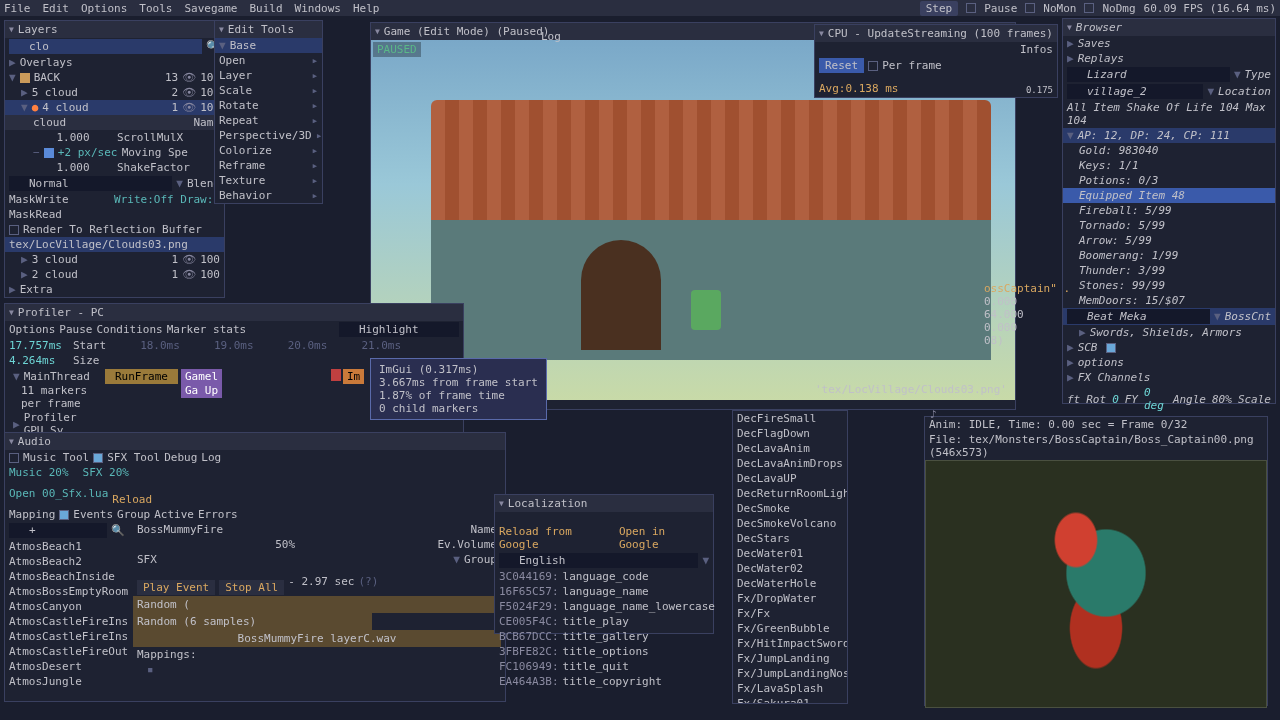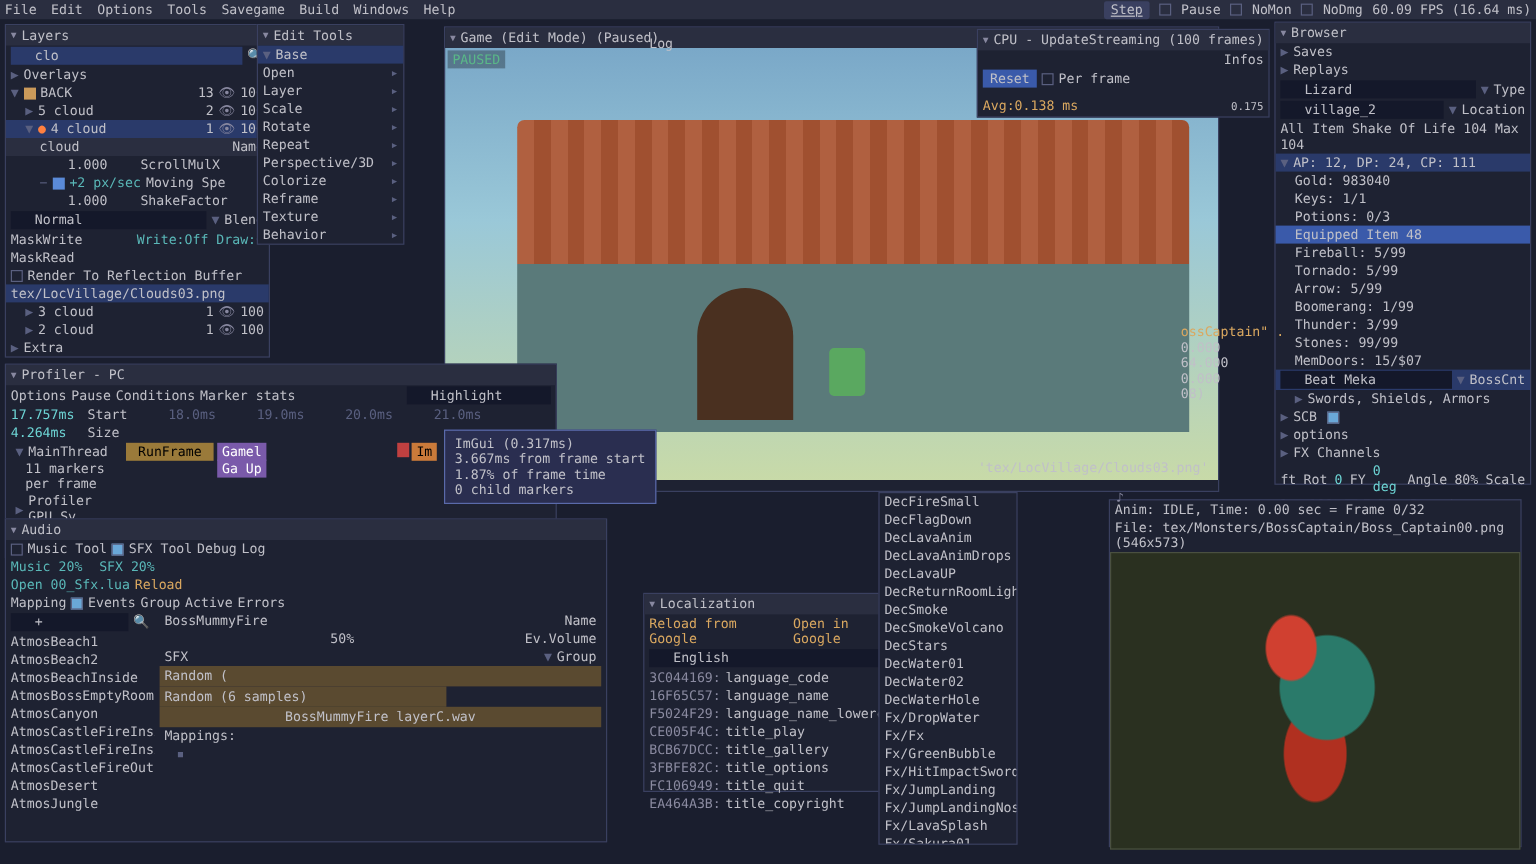--- a/index.html
+++ b/index.html
@@ -1,41 +1,41 @@
 <!DOCTYPE html>
 <html><head>
 <meta charset="utf-8">
 <style>
 * { margin: 0; padding: 0; box-sizing: border-box; font-family: monospace; font-size: 11px; }
 body { background: #1a1e2e; color: #c0c0c8; width: 1280px; height: 720px; overflow: hidden; position: relative; }
 .menubar { background: #2a2e40; height: 16px; display: flex; align-items: center; padding: 0 4px; gap: 12px; }
 .menubar-left { display: flex; gap: 12px; }
 .menubar-right { margin-left: auto; display: flex; gap: 8px; align-items: center; }
 .menu-item { color: #c0c0c8; cursor: pointer; }
-.menu-btn { background: #3a4060; padding: 1px 6px; border-radius: 2px; cursor: pointer; text-decoration: underline; }
+.menu-btn { background: #3a4060; padding: 1px 6px; border-radius: 2px; cursor: pointer; }
 .panel { position: absolute; background: #1e2232; border: 1px solid #3a4060; }
 .panel-header { background: #2a2e40; padding: 2px 4px; display: flex; align-items: center; gap: 4px; cursor: pointer; }
 .panel-header::before { content: "▼"; font-size: 8px; color: #8888a0; }
 .tree-item { padding: 1px 4px; display: flex; align-items: center; gap: 4px; }
 .tree-child { padding-left: 16px; }
 .tree-child2 { padding-left: 28px; }
 .row { display: flex; gap: 4px; padding: 1px 4px; align-items: center; }
 .input-box { background: #14182a; padding: 1px 20px; flex: 1; }
 .btn { background: #2a2e40; padding: 1px 6px; cursor: pointer; }
 .highlight-yellow { background: #9a7a3a; color: #000; }
 .highlight-purple { background: #7a5aaa; color: #fff; }
 .highlight-orange { background: #ca7a3a; color: #000; }
 .highlight-blue { background: #3a5aaa; }
 .highlight-darkblue { background: #2a3a6a; }
 .highlight-cyan { color: #6dd4d4; }
 .highlight-brown { background: #5a4a30; }
 .tooltip-box { position: absolute; background: #2a2e50; border: 1px solid #5a6aaa; padding: 4px 8px; z-index: 100; }
 .game-view { background: linear-gradient(180deg, #7aa8c8 0%, #9ac8d8 40%, #c8daa8 100%); }
 .teal-text { color: #5ab8b8; }
-.orange-text { color: #daa860; }
+.orange-text { color: #daa860; margin-top: 12px; }
 .chk { width: 10px; height: 10px; border: 1px solid #5a6080; display: inline-block; }
 .chk.on { background: #6aa8d8; }
 .eye { color: #8888a0; }
 .sep { color: #5a6080; }
 .list-item { padding: 1px 4px; cursor: pointer; }
 .sprite-view { background: #2a3020; border: 1px solid #4a5040; display: flex; align-items: center; justify-content: center; }
 .sprite-placeholder { width: 200px; height: 220px; background: radial-gradient(ellipse at 40% 30%, #d04030 12%, transparent 13%), radial-gradient(ellipse at 55% 45%, #2a7a6a 25%, transparent 26%), radial-gradient(ellipse at 50% 70%, #b03020 18%, transparent 19%); border-radius: 8px; }
 .building { position: absolute; }
 </style>
 </head>
@@ -149,21 +149,21 @@
       <span style="margin-left:auto">1</span>
       <span class="eye">👁</span>
       <span>100</span>
     </div>
   <div class="tree-item">
       <span class="sep">▶</span>
       <span>Extra</span>
     </div>
 </div>
 
-<div class="panel" style="left:214px; top:20px; width:123px;">
+<div class="panel" style="left:214px; top:20px; width:109px;">
   <div class="panel-header">
       <span>Edit Tools</span>
     </div>
   <div class="tree-item highlight-darkblue">
       <span class="sep">▼</span>
       <span>Base</span>
     </div>
   <div id="et-items">
       <div class="tree-item">
         <span>Open</span>
@@ -235,21 +235,21 @@
     </div>
   <div class="row">
       <span class="btn highlight-blue">Reset</span>
       <span class="chk"></span>
       <span>Per frame</span>
     </div>
   <span style="position:absolute;left:4px;bottom:2px" class="orange-text">Avg:0.138 ms</span>
   <span style="position:absolute;right:4px;bottom:2px;font-size:9px">0.175</span>
 </div>
 
-<div class="panel" style="left:1062px; top:18px; width:214px; height:386px;">
+<div class="panel" style="left:1062px; top:18px; width:214px; height:386px;font-style:italic;">
   <div class="panel-header">
       <span>Browser</span>
     </div>
   <div class="tree-item">
       <span class="sep">▶</span>
       <span>Saves</span>
     </div>
   <div class="tree-item">
       <span class="sep">▶</span>
       <span>Replays</span>
@@ -466,34 +466,40 @@
         </div>
       <div class="row">
           <span style="margin:0 auto">50%</span>
           <span>Ev.Volume</span>
         </div>
       <div class="row">
           <span>SFX</span>
           <span style="margin-left:auto" class="sep">▼</span>
           <span>Group</span>
         </div>
+      <div class="row">
+          <span class="orange-text btn">Play Event</span>
+          <span class="orange-text btn">Stop All</span>
+          <span>- 2.97 sec</span>
+          <span class="sep">(?)</span>
+        </div>
       <div class="highlight-brown" style="padding:2px 4px">Random (</div>
       <div class="highlight-brown" style="padding:2px 4px;width:65%">Random (6 samples)</div>
       <div class="highlight-brown" style="padding:2px 4px;text-align:center">BossMummyFire layerC.wav</div>
       <div class="row">
           <span>Mappings:</span>
         </div>
       <div class="row" style="padding-left:14px">
           <span class="sep">▪</span>
         </div>
     </div>
   </div>
 </div>
 
-<div class="panel" style="left:536px; top:494px; width:220px; height:166px;">
+<div class="panel" style="left:494px; top:494px; width:220px; height:140px;">
   <div class="panel-header">
       <span>Localization</span>
     </div>
   <div class="row">
       <span class="orange-text">Reload from Google</span>
       <span class="orange-text">Open in Google</span>
     </div>
   <div class="row">
       <span class="input-box">English</span>
       <span class="sep">▼</span>

